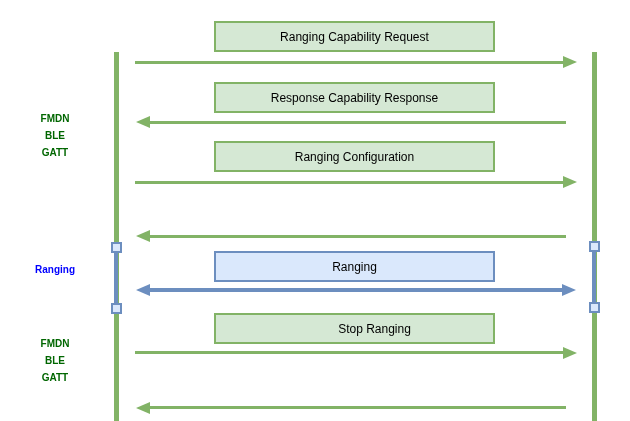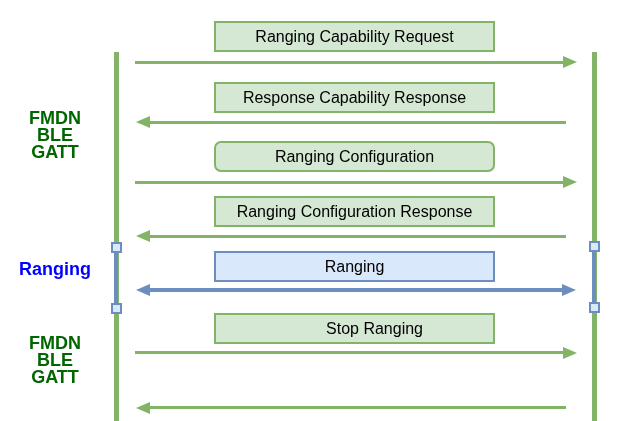--- a/index.html
+++ b/index.html
@@ -9,34 +9,34 @@
   }
   .lifeline{position:absolute;width:5px;background:var(--green-stroke);}
   .blue-connector{position:absolute;width:4px;background:var(--blue-stroke);}
   .session-square{
     position:absolute;width:11px;height:11px;box-sizing:border-box;
     background:var(--blue-fill);border:2px solid var(--blue-stroke);z-index:3;
   }
   .msg-box{
     position:absolute;left:214px;width:281px;height:31px;box-sizing:border-box;
     display:flex;align-items:center;justify-content:center;
-    font-size:16px;color:var(--box-text);z-index:2;
+    font-size:12px;color:var(--box-text);z-index:2;
   }
   .msg-box.green{background:var(--green-fill);border:2px solid var(--green-stroke);}
   .msg-box.blue{background:var(--blue-fill);border:2px solid var(--blue-stroke);}
   .arrow-line{position:absolute;height:3px;background:var(--green-stroke);}
   .arrow-line.blue{background:var(--blue-stroke);height:4px;}
   .head{position:absolute;width:0;height:0;border-top:6px solid transparent;border-bottom:6px solid transparent;}
   .head.right{border-left:14px solid var(--green-stroke);}
   .head.left{border-right:14px solid var(--green-stroke);}
   .head.right.blue{border-left-color:var(--blue-stroke);}
   .head.left.blue{border-right-color:var(--blue-stroke);}
   .side-label{
     position:absolute;left:5px;width:100px;text-align:center;
-    font-weight:bold;font-size:18px;line-height:17px;white-space:pre-line;
+    font-weight:bold;font-size:10px;line-height:17px;white-space:pre-line;
   }
   .side-label.green{color:var(--label-green);}
   .side-label.blue{color:var(--label-blue);}
 </style>
 </head>
 <body>
 
 <div id="canvas">
 
   <div class="lifeline" style="left:114px;top:52px;height:369px;"></div>
@@ -62,29 +62,26 @@
   </div>
   <div class="arrow-line" style="left:135px;top:60.5px;width:428px;"></div>
   <div class="head right" style="left:563px;top:56px;"></div>
 
   <div class="msg-box green" style="top:82px;">
     <span>Response Capability Response</span>
   </div>
   <div class="arrow-line" style="left:150px;top:120.5px;width:416px;"></div>
   <div class="head left" style="left:136px;top:116px;"></div>
 
-  <div class="msg-box green" style="top:141px;border-radius:7px;">
+  <div class="msg-box green" style="top:141px;">
     <span>Ranging Configuration</span>
   </div>
   <div class="arrow-line" style="left:135px;top:180.5px;width:428px;"></div>
   <div class="head right" style="left:563px;top:176px;"></div>
 
-  <div class="msg-box green" style="top:196px;">
-    <span>Ranging Configuration Response</span>
-  </div>
   <div class="arrow-line" style="left:150px;top:234.5px;width:416px;"></div>
   <div class="head left" style="left:136px;top:230px;"></div>
 
   <div class="msg-box blue" style="top:251px;">
     <span>Ranging</span>
   </div>
   <div class="arrow-line blue" style="left:150px;top:288px;width:412px;"></div>
   <div class="head left blue" style="left:136px;top:284px;"></div>
   <div class="head right blue" style="left:562px;top:284px;"></div>
 

